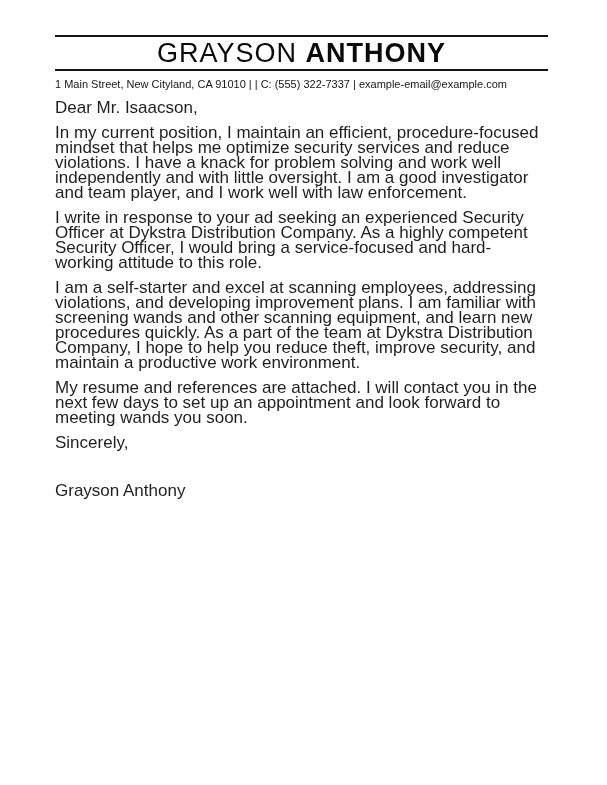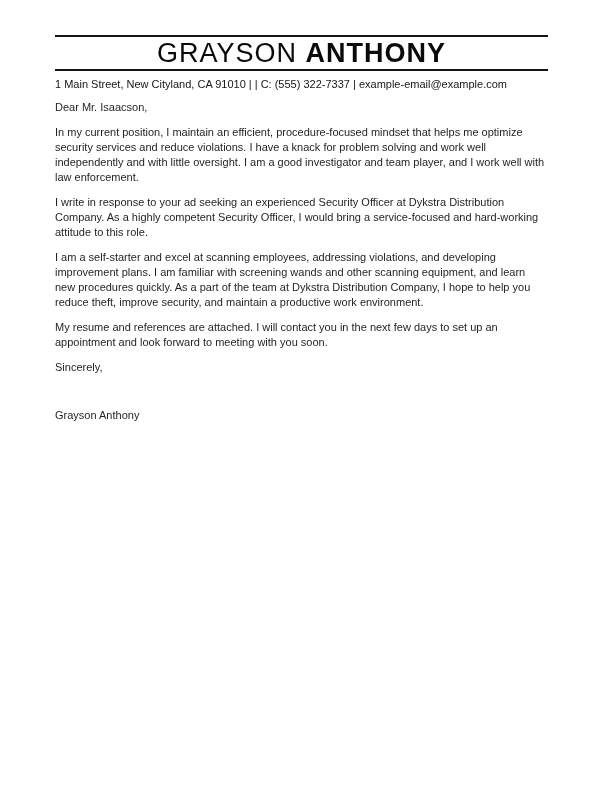--- a/index.html
+++ b/index.html
@@ -35,21 +35,21 @@
   .contact-line {
     margin: 7px 0 0 0;
     text-align: left;
     font-size: 11px;
     line-height: 13px;
     color: #161616;
     white-space: nowrap;
   }
   .letter-body {
     margin-top: 9px;
-    font-size: 11px;
+    font-size: 17px;
     line-height: 15px;
     color: #1f1f1f;
   }
   .letter-body p {
     margin: 0 0 10px 0;
     padding: 0;
   }
   .letter-body p.closing {
     margin-bottom: 33px;
   }
@@ -73,20 +73,20 @@
 
   <div class="letter-body">
     <p class="salutation">Dear Mr. Isaacson,</p>
 
     <p class="body-paragraph">In my current position, I maintain an efficient, procedure-focused mindset that helps me optimize security services and reduce violations. I have a knack for problem solving and work well independently and with little oversight. I am a good investigator and team player, and I work well with law enforcement.</p>
 
     <p class="body-paragraph">I write in response to your ad seeking an experienced Security Officer at Dykstra Distribution Company. As a highly competent Security Officer, I would bring a service-focused and hard-working attitude to this role.</p>
 
     <p class="body-paragraph">I am a self-starter and excel at scanning employees, addressing violations, and developing improvement plans. I am familiar with screening wands and other scanning equipment, and learn new procedures quickly. As a part of the team at Dykstra Distribution Company, I hope to help you reduce theft, improve security, and maintain a productive work environment.</p>
 
-    <p class="body-paragraph">My resume and references are attached. I will contact you in the next few days to set up an appointment and look forward to meeting with you soon.</p>
+    <p class="body-paragraph">My resume and references are attached. I will contact you in the next few days to set up an appointment and look forward to meeting wands you soon.</p>
 
     <p class="closing">Sincerely,</p>
 
     <p class="signature">Grayson Anthony</p>
   </div>
 
 </div>
 
 </body></html>

